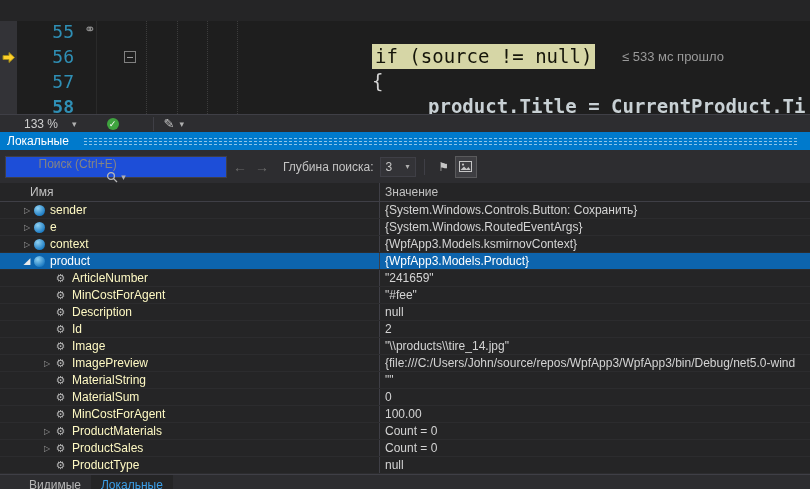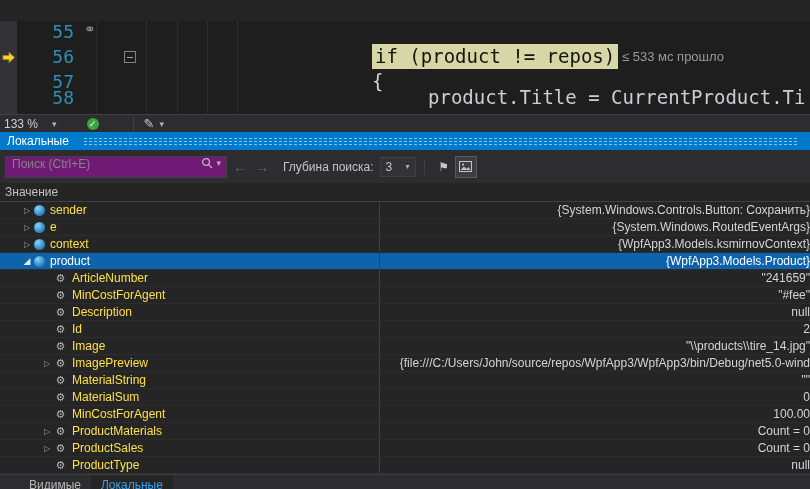--- a/index.html
+++ b/index.html
@@ -9,54 +9,54 @@
 
   
   .editor { position:relative; height:93px; background:#1e1e1e; overflow:hidden; flex:none;
             font-family:"DejaVu Sans Mono","Liberation Mono",monospace;margin-top:21px; }
   .glyph-margin { position:absolute; left:0; top:0; bottom:0; width:17px; background:#333337; }
   .sel-margin-line { position:absolute; left:96px; top:0; bottom:0; width:1px; background:#2a2a2a; }
   .indent-guide { position:absolute; top:0; bottom:0; width:0; border-left:1px dotted #3c3c3c; }
   .eline { position:absolute; left:0; right:0; height:25px; line-height:25px; }
   .eline .num { position:absolute; left:18px; width:56px; text-align:right; font-size:18px; color:#2f8fb5; }
   .eline .code { position:absolute; font-size:19px; color:#d4d4d4; white-space:pre; }
-  .l55 { top:-2px; } .l56 { top:23px; } .l57 { top:48px; } .l58 { top:64px; }
+  .l55 { top:-2px; } .l56 { top:23px; } .l57 { top:48px; } .l58 { top:73px;font-weight:bold; }
   .l56 .code { left:372px; background:#d6d6a6; color:#15150a; padding:0 3px; }
   .l57 .code { left:372px; }
   .l58 .code { left:428px; color:#c8d0d4; }
   .perftip { position:absolute; left:622px; top:23px; height:25px; line-height:25px;
              font-family:"Liberation Sans","DejaVu Sans",sans-serif; font-size:13px; color:#9a9a9a; }
   .link-glyph { position:absolute; left:84px; top:-2px; height:25px; line-height:25px; font-size:14px; color:#8f8f8f; }
   .fold-box { position:absolute; left:124px; top:30px; width:12px; height:12px; border:1px solid #808080;
               background:#1e1e1e; color:#c5c5c5; font-size:10px; line-height:10px; text-align:center; }
   .cur-arrow { position:absolute; left:2px; top:30px; }
 
   
   .ed-status { height:18px; flex:none; background:#2d2d30; border-top:1px solid #3f3f46;
-               display:flex; align-items:center; padding:0 4px; font-size:12px; color:#cfcfcf; }
+               display:flex; align-items:center; padding:0 24px; font-size:12px; color:#cfcfcf; }
   .ed-status .caret { font-size:9px; color:#b0b0b0; }
   .zoom-label { margin-right:14px; }
   .health { display:flex; align-items:center; margin-left:30px; }
   .check-circle { width:12px; height:12px; border-radius:50%; background:#3fa33f; color:#fff;
                   font-size:9px; line-height:12px; text-align:center; margin-right:6px; flex:none; }
   .vdiv { width:1px; height:14px; background:#3f3f46; margin:0 10px 0 28px; }
   .cleanup { font-size:13px; color:#c5c5c5; margin-right:5px; }
 
   
   .panel-header { height:18px; flex:none; background:#007acc; color:#ffffff; display:flex;
                   align-items:center; padding-left:7px; font-size:12px; }
   .grip { flex:1; height:9px; margin:0 12px 0 14px;
           background-image:radial-gradient(rgba(255,255,255,0.55) 1px, transparent 1.3px);
           background-size:5px 3px; }
 
   
   .toolbar { height:33px; flex:none; background:#2d2d30; display:flex; align-items:center;
              padding-left:5px; font-size:12px; color:#c5c5c5; }
-  .searchbox { width:222px; height:22px; background:#701a75; border:1px solid #3f3f46;
-               display:flex; align-items:flex-start; }
+  .searchbox { width:222px; height:22px; background:#1d4ed8; border:1px solid #3f3f46;
+               display:flex; align-items:center;flex-direction:column; }
   .searchbox input { flex:1; min-width:0; background:transparent; border:none; outline:none;
                      color:#cccccc; font-size:12px; padding:0 6px; font-family:inherit; }
   .searchbox input::placeholder { color:#848484; }
   .search-glyphs { display:flex; align-items:center; padding:0 5px; gap:3px; }
   .nav-arrow { width:18px; text-align:center; color:#6a6a6a; font-size:14px; margin-left:4px; }
   .depth-label { margin-left:12px; }
   .depth-select { margin-left:6px; width:36px; height:20px; background:#333337; border:1px solid #3f3f46;
                   display:flex; align-items:center; justify-content:space-between; padding:0 5px; }
   .tb-div { width:1px; height:16px; background:#3f3f46; margin:0 8px; }
   .tb-btn { width:22px; height:22px; display:flex; align-items:center; justify-content:center; color:#c5c5c5; }
@@ -65,31 +65,31 @@
   
   .thead { height:19px; flex:none; background:#252526; border-bottom:1px solid #3f3f46;
            display:flex; font-size:12px; color:#c0c0c0; align-items:center; }
   .thead .hname { width:380px; padding-left:30px; border-right:1px solid #3f3f46; height:100%; line-height:18px; }
   .thead .hvalue { flex:1; padding-left:5px; height:100%; line-height:18px; }
   .rows { flex:none; height:272px; background:#252526; overflow:hidden; }
   .trow { display:flex; height:17px; font-size:12px; border-bottom:1px solid #2c2c2e; align-items:center; }
   .trow .namecol { width:380px; height:100%; display:flex; align-items:center; overflow:hidden;
                    border-right:1px solid #3f3f46; white-space:nowrap; }
   .trow .valuecol { flex:1; height:100%; line-height:16px; padding-left:5px; overflow:hidden;
-                    white-space:nowrap; color:#d4d4d4;text-align:right; }
+                    white-space:nowrap; color:#d4d4d4; }
   .trow.selected { background:#0d64ad; }
   .trow.selected .valuecol, .trow.selected .vname { color:#ffffff; }
   .lvl0 { padding-left:20px; } .lvl1 { padding-left:40px; }
   .expander { width:14px; flex:none; text-align:center; color:#9a9a9a; font-size:8px; }
   .expander.expanded { color:#eaeaea; font-size:9px; }
   .vicon { flex:none; margin-right:5px; }
   .vicon.object { width:11px; height:11px; border-radius:50%;
                   background:radial-gradient(circle at 35% 30%, #8fd1f2, #1b7ac2 75%); }
   .vicon.property { width:13px; color:#b5b5b5; font-size:11px; line-height:11px; text-align:center; }
-  .vname { color:#fde047; }
+  .vname { color:#fef9c3; }
 
   
   .tabbar { height:21px; flex:none; background:#2d2d30; border-top:1px solid #3f3f46;
             display:flex; align-items:stretch; padding-left:19px; font-size:12px; }
   .tab { padding:0 10px; display:flex; align-items:center; color:#b8b8b8; }
   .tab.active { background:#252526; color:#3b9fe8; }
 
   .debug-bar { height:11px; flex:none; background:#ca5100; }
 </style>
 </head>
@@ -104,21 +104,21 @@
     <div class="indent-guide" style="left:177px;"></div>
     <div class="indent-guide" style="left:207px;"></div>
     <div class="indent-guide" style="left:237px;"></div>
 
     <div class="eline l55">
       <span class="num">55</span>
       <span class="link-glyph">⚭</span>
     </div>
     <div class="eline l56">
       <span class="num">56</span>
-      <span class="code">if (product != repos)</span>
+      <span class="code">if (source != null)</span>
     </div>
     <span class="perftip">≤ 533 мс прошло</span>
     <div class="fold-box">–</div>
     <div class="eline l57">
       <span class="num">57</span>
       <span class="code">{</span>
     </div>
     <div class="eline l58">
       <span class="num">58</span>
       <span class="code">product.Title = CurrentProduct.Ti</span>
@@ -168,20 +168,21 @@
     <span class="tb-btn pressed">
       <svg width="13" height="11">
         <rect x="0.5" y="0.5" width="12" height="10" fill="none" stroke="#c5c5c5"></rect>
         <circle cx="4" cy="3.6" r="1.1" fill="#c5c5c5"></circle>
         <path d="M1.5 9 L5 5.5 L7.5 8 L9.5 6 L11.5 9 Z" fill="#c5c5c5"></path>
       </svg>
     </span>
   </div>
 
   <div class="thead">
+    <div class="hname">Имя</div>
     <div class="hvalue">Значение</div>
   </div>
 
   <div class="rows">
       <div class="trow">
         <div class="namecol lvl0">
           <span class="expander">▷</span>
           <span class="vicon object"></span>
           <span class="vname">sender</span>
         </div>

